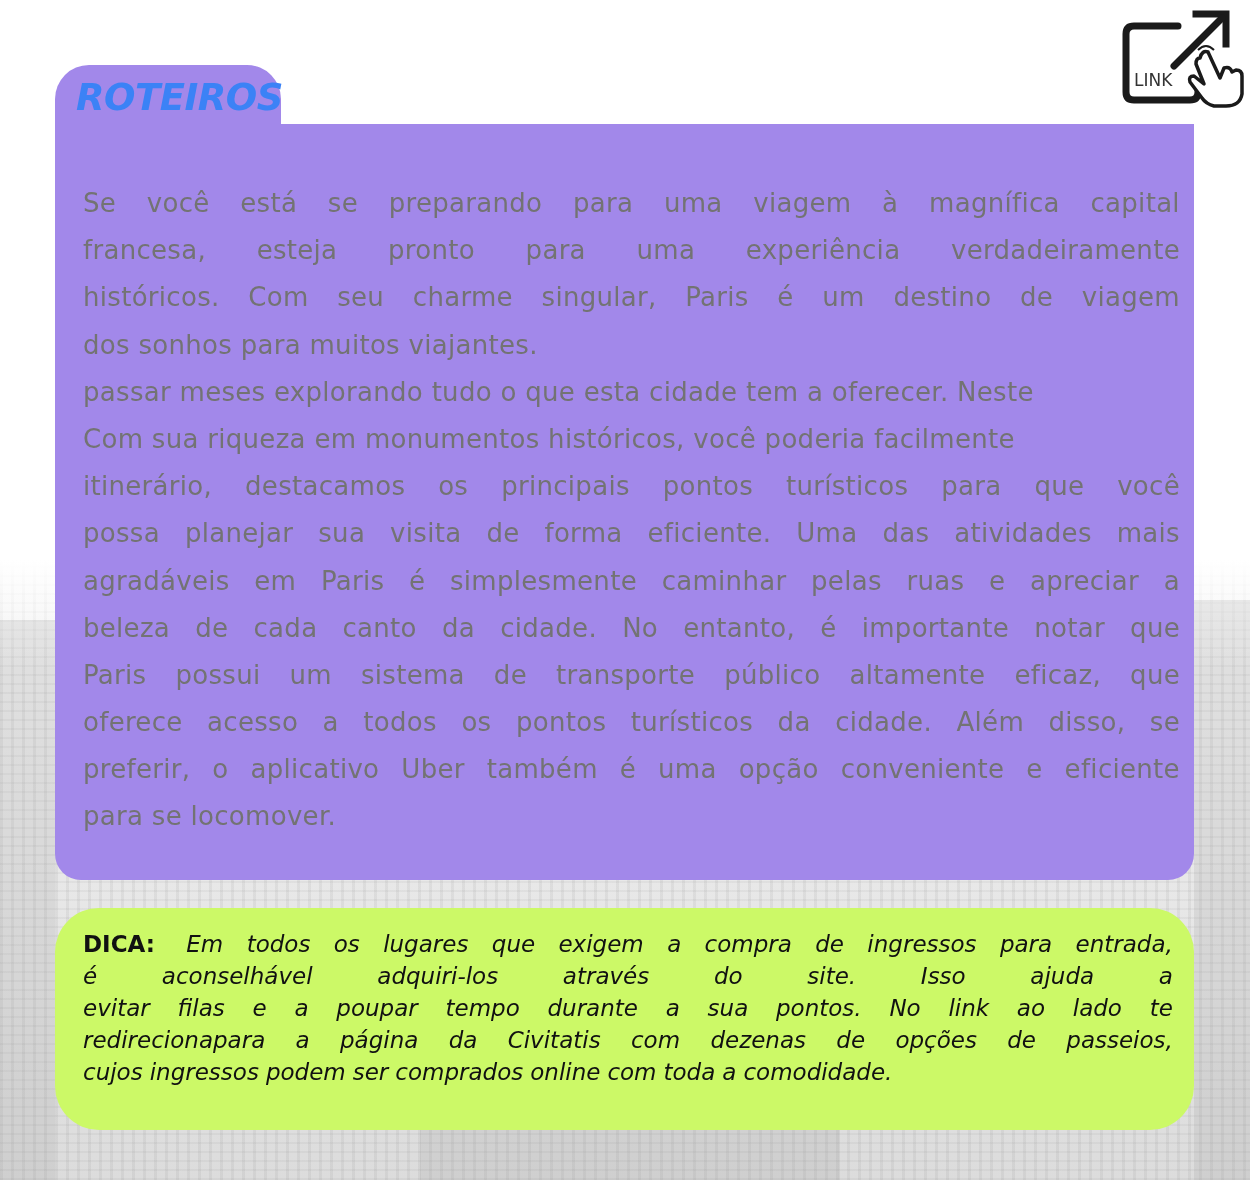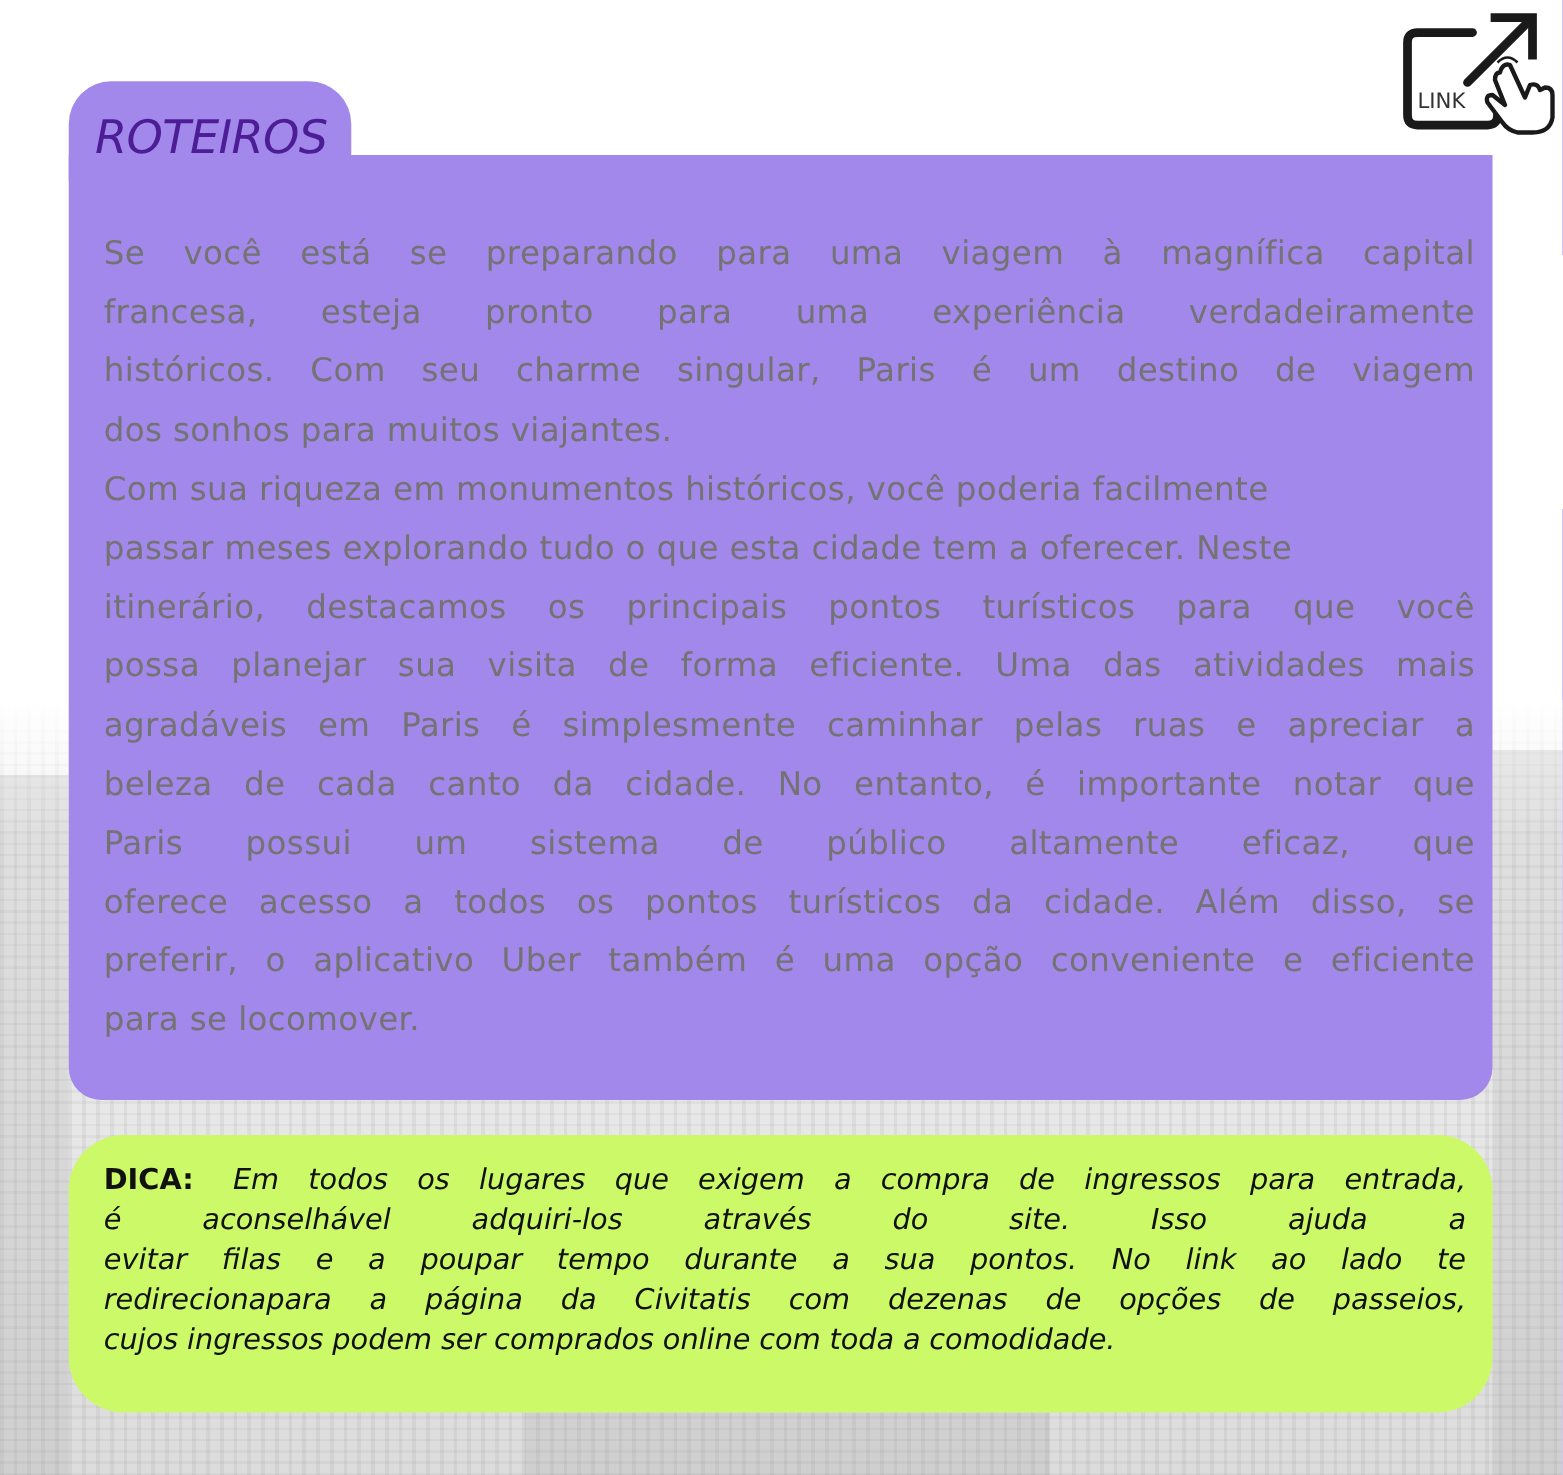--- a/index.html
+++ b/index.html
@@ -45,24 +45,24 @@
       left: 55px;
       top: 65px;
       width: 226px;
       height: 80px;
       background: #a288ea;
       border-radius: 34px 34px 0 0;
     }
     .tab-label {
       position: absolute;
       left: 76px;
-      top: 88px;
-      color: #4c1d95;
+      top: 76px;
+      color: #3b82f6;
       font-family: "DejaVu Sans", sans-serif;
-      font-weight: normal;
+      font-weight: bold;
       font-style: italic;
       font-size: 37px;
       letter-spacing: -0.5px;
     }
 
     
     .card {
       position: absolute;
       left: 55px;
       top: 124px;
@@ -199,22 +199,22 @@
         <span>singular,</span>
         <span>Paris</span>
         <span>é</span>
         <span>um</span>
         <span>destino</span>
         <span>de</span>
         <span>viagem</span>
       </span>
     </div>
     <div class="card-line left">dos sonhos para muitos viajantes.</div>
+    <div class="card-line left">passar meses explorando tudo o que esta cidade tem a oferecer. Neste</div>
     <div class="card-line left">Com sua riqueza em monumentos históricos, você poderia facilmente</div>
-    <div class="card-line left">passar meses explorando tudo o que esta cidade tem a oferecer. Neste</div>
     <div class="card-line">
       <span class="jw">
         <span>itinerário,</span>
         <span>destacamos</span>
         <span>os</span>
         <span>principais</span>
         <span>pontos</span>
         <span>turísticos</span>
         <span>para</span>
         <span>que</span>
@@ -267,20 +267,21 @@
         <span>que</span>
       </span>
     </div>
     <div class="card-line">
       <span class="jw">
         <span>Paris</span>
         <span>possui</span>
         <span>um</span>
         <span>sistema</span>
         <span>de</span>
+        <span>transporte</span>
         <span>público</span>
         <span>altamente</span>
         <span>eficaz,</span>
         <span>que</span>
       </span>
     </div>
     <div class="card-line">
       <span class="jw">
         <span>oferece</span>
         <span>acesso</span>

